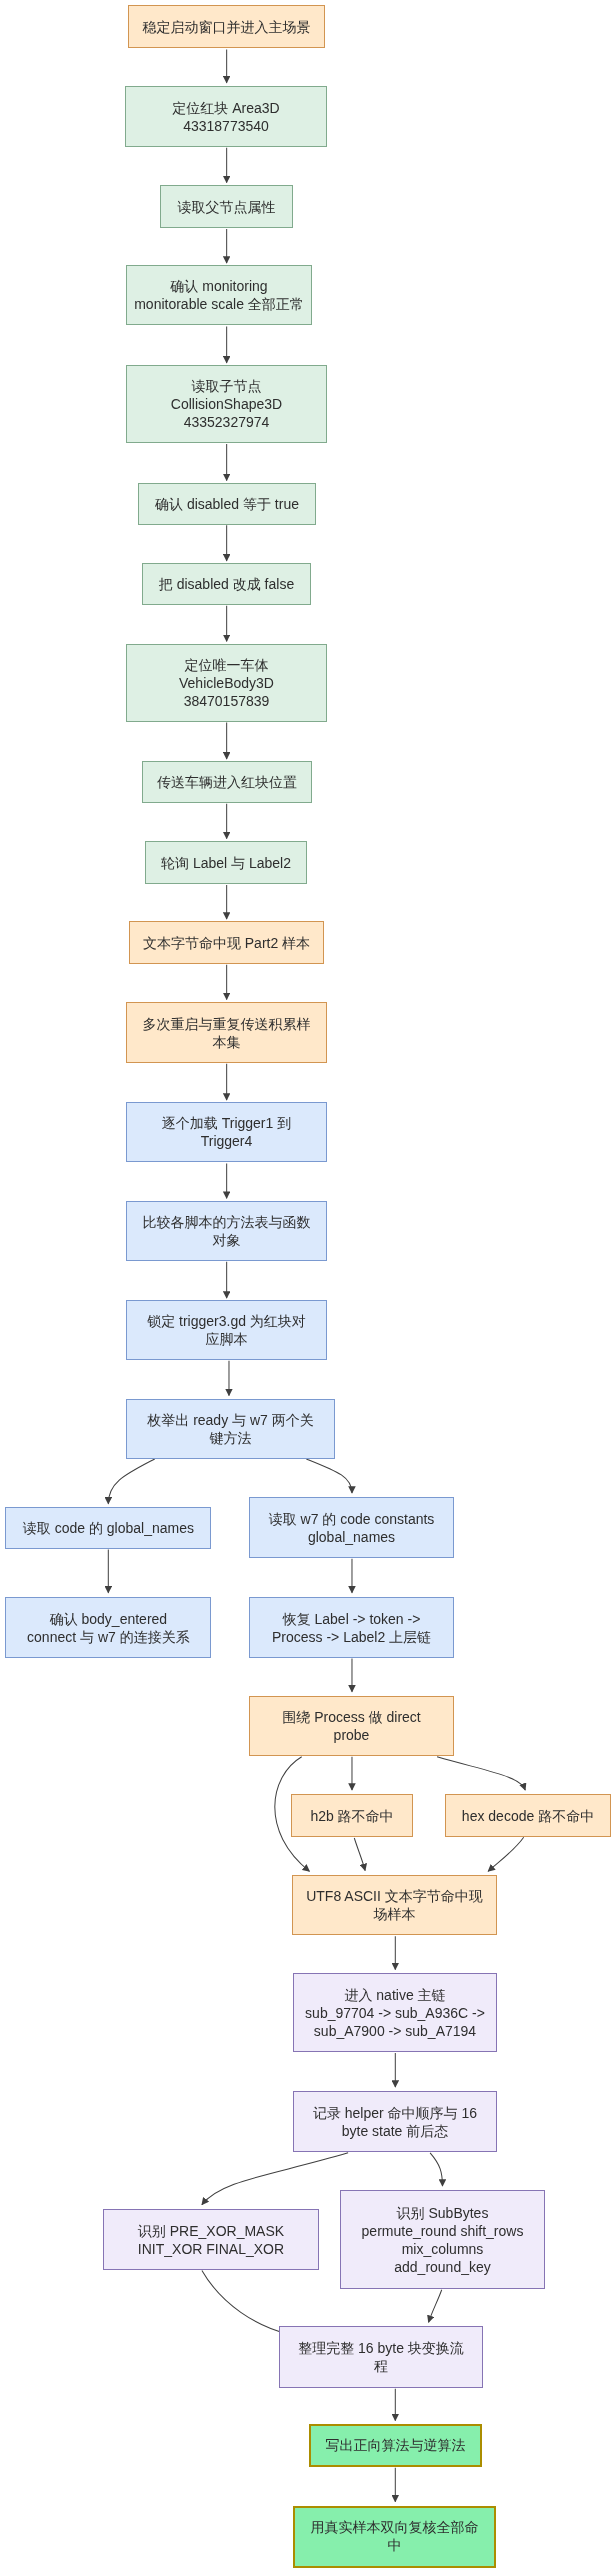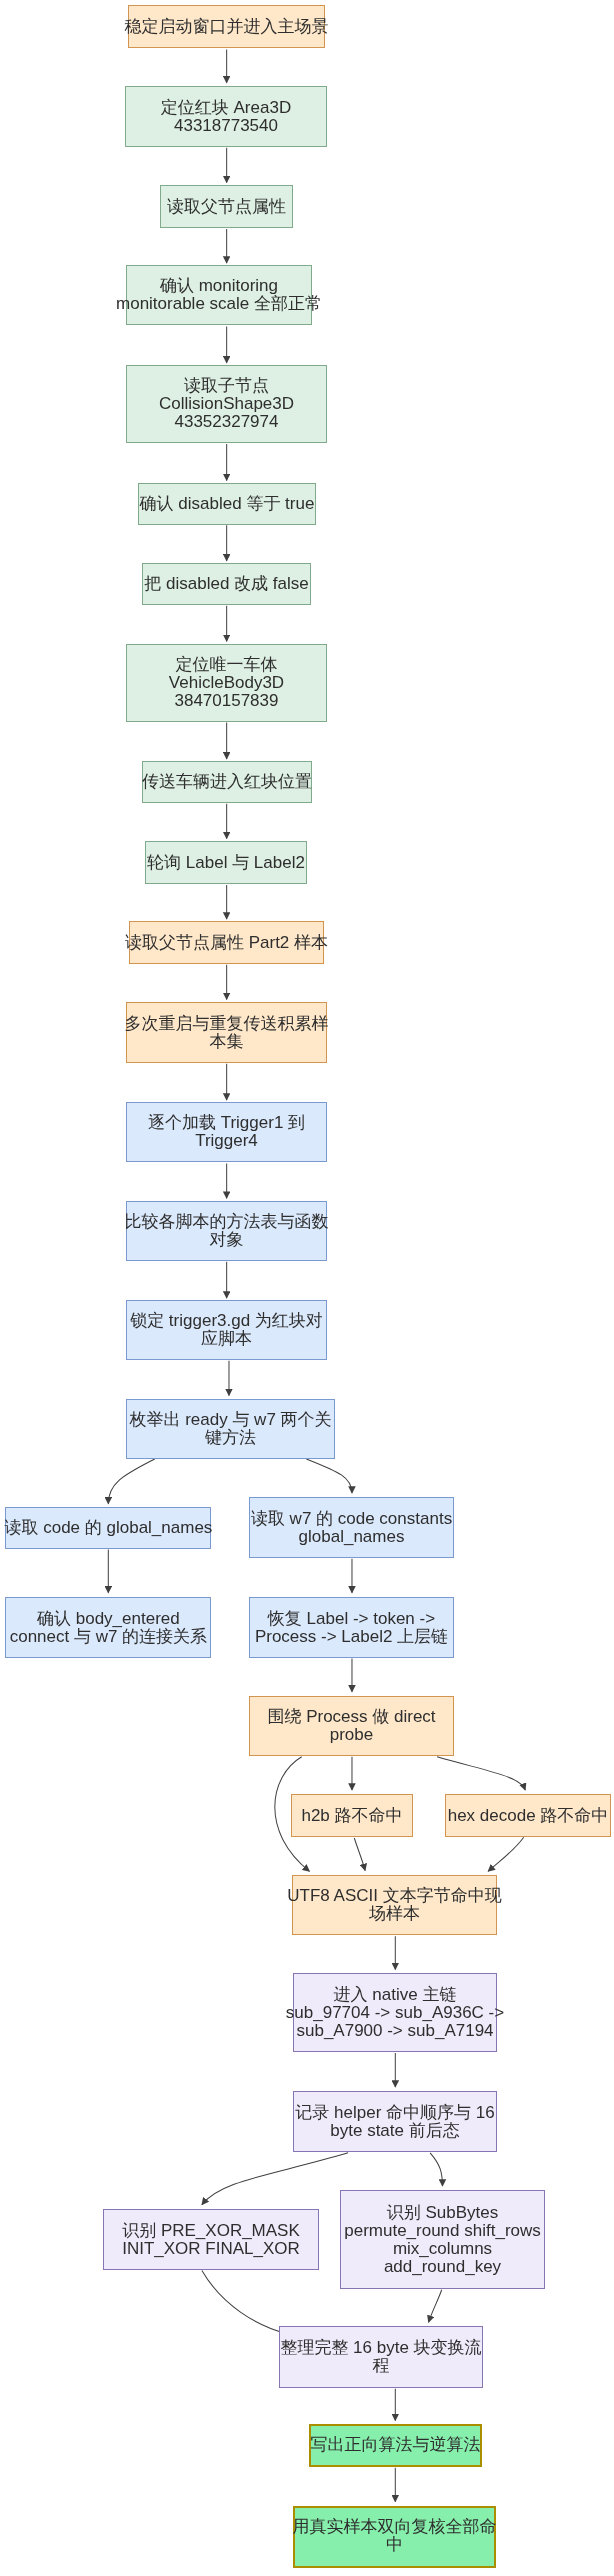--- a/index.html
+++ b/index.html
@@ -4,21 +4,21 @@
 <style>
   html,body{margin:0;padding:0;background:#ffffff;}
   .canvas{
     position:relative;width:615px;height:2576px;background:#ffffff;
     font-family:"Liberation Sans","DejaVu Sans",sans-serif;
   }
   .edges{position:absolute;left:0;top:0;width:615px;height:2576px;}
   .node{
     position:absolute;box-sizing:border-box;
     display:flex;flex-direction:column;justify-content:center;align-items:center;
-    text-align:center;font-size:17px;line-height:18px;color:#2e2e2e;
+    text-align:center;font-size:14px;line-height:18px;color:#2e2e2e;
     padding:1.5px 4.6px;
   }
   .node .line{white-space:nowrap;}
   .orange{background:#FFE8CA;border:1.5px solid #D29551;}
   .green {background:#DEF0E4;border:1.5px solid #81AA8D;}
   .blue  {background:#DBE9FC;border:1.5px solid #7A99D0;}
   .purple{background:#F0EBFA;border:1.5px solid #8674B4;}
   .yellow{background:#86efac;border:2.3px solid #AB8D00;font-family:Liberation Mono, monospace;}
 </style>
 </head>
@@ -109,21 +109,21 @@
 
   <div class="node green" style="left:142px;top:761px;width:170px;height:42px">
     <div class="line">传送车辆进入红块位置</div>
   </div>
 
   <div class="node green" style="left:145px;top:841px;width:162px;height:43px">
     <div class="line">轮询 Label 与 Label2</div>
   </div>
 
   <div class="node orange" style="left:129px;top:921px;width:195px;height:43px">
-    <div class="line">读取父节点属性 Part2 样本</div>
+    <div class="line">文本字节命中现 Part2 样本</div>
   </div>
 
   <div class="node orange" style="left:126px;top:1002px;width:201px;height:61px">
     <div class="line">多次重启与重复传送积累样</div>
     <div class="line">本集</div>
   </div>
 
   <div class="node blue" style="left:126px;top:1102px;width:201px;height:60px">
     <div class="line">逐个加载 Trigger1 到</div>
     <div class="line">Trigger4</div>

